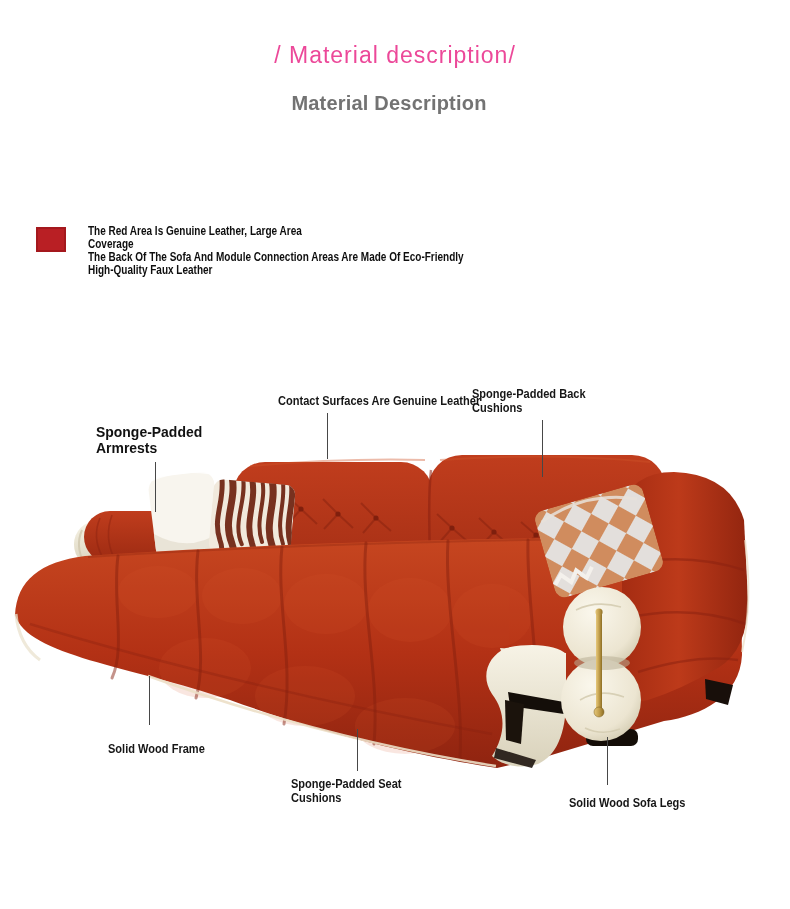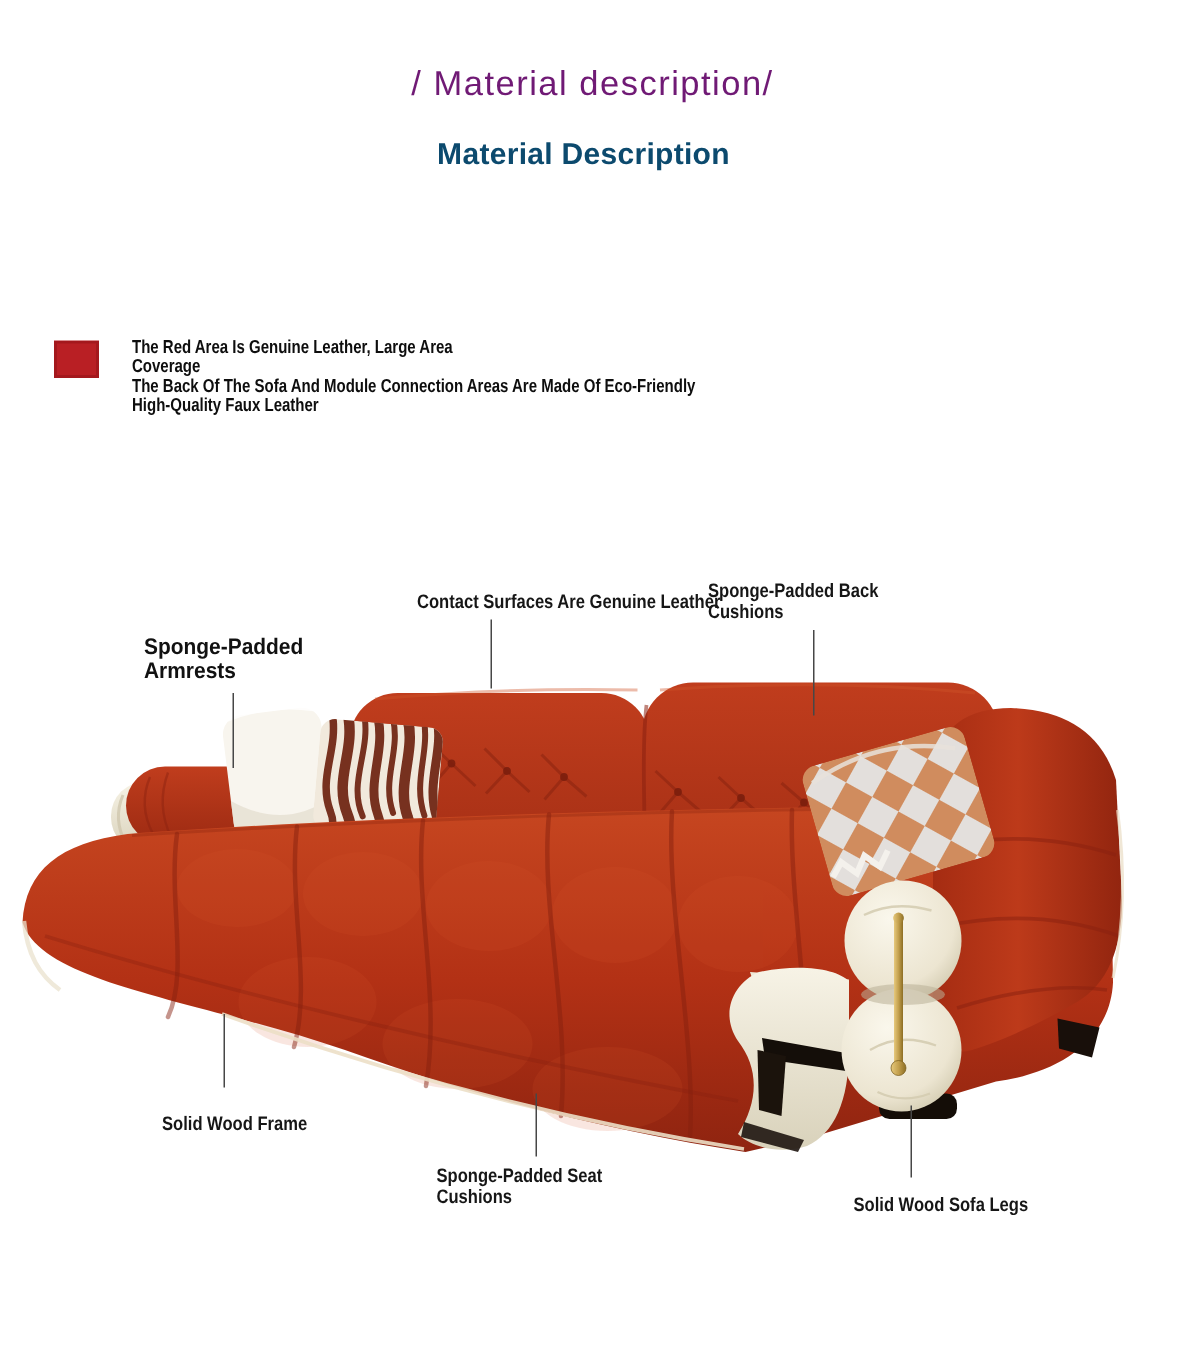--- a/index.html
+++ b/index.html
@@ -1,21 +1,21 @@
 <!DOCTYPE html>
 <html><head>
 <meta charset="utf-8">
 <style>
   html,body{margin:0;padding:0;background:#ffffff;}
   .page{position:relative;width:790px;height:909px;background:#ffffff;overflow:hidden;
         font-family:"Liberation Sans",sans-serif;}
   .t1{position:absolute;left:0;right:0;top:42px;text-align:center;font-size:23px;
-      font-weight:400;color:#701a75;letter-spacing:1px;}
+      font-weight:400;color:#ec4899;letter-spacing:1px;}
   .t2{position:absolute;left:0;right:12px;top:92px;text-align:center;font-size:20px;
-      font-weight:700;color:#0c4a6e;letter-spacing:.2px;}
+      font-weight:700;color:#737373;letter-spacing:.2px;}
   .swatch{position:absolute;left:36px;top:227px;width:30px;height:25px;background:#b91f24;
       box-shadow:inset 0 0 0 2px rgba(125,12,16,.35);}
   .legend{position:absolute;left:88px;top:225px;font-size:12.5px;font-weight:700;color:#0e0e0e;
       line-height:13px;white-space:nowrap;transform:scaleX(.80);transform-origin:left top;}
   .callout{position:absolute;font-size:13px;font-weight:700;color:#161616;line-height:14px;
       white-space:nowrap;transform:scaleX(.85);transform-origin:left top;}
   .callout.big{font-size:15px;line-height:16px;transform:scaleX(.93);color:#111;}
   .lead{position:absolute;width:1px;background:#474747;}
   .sofa{position:absolute;left:0;top:0;}
 </style>

